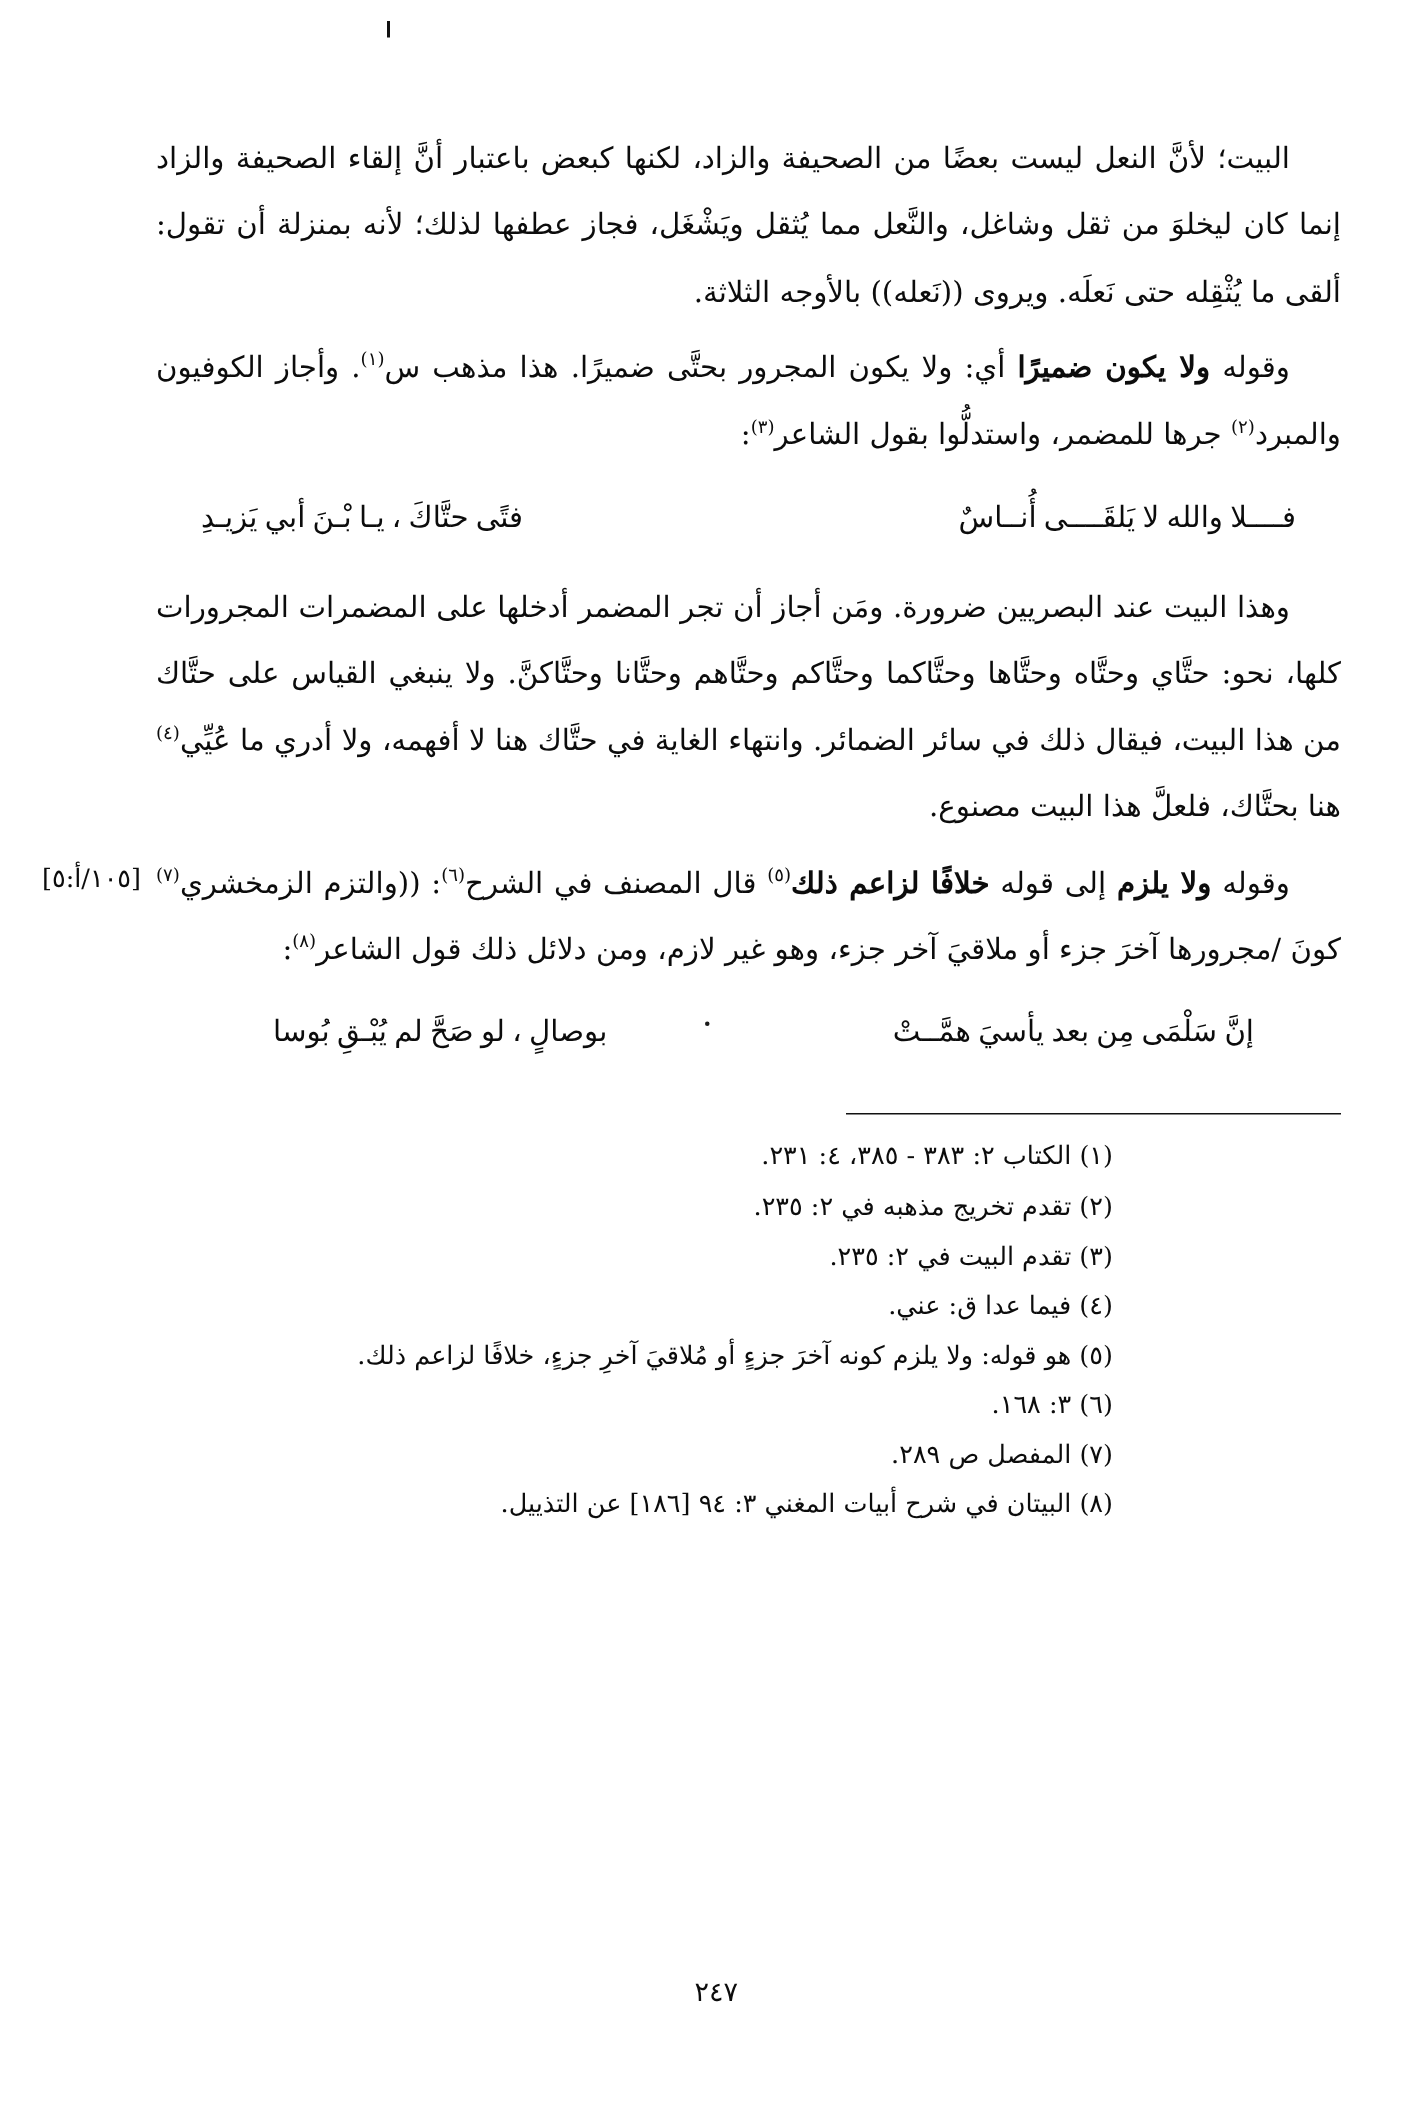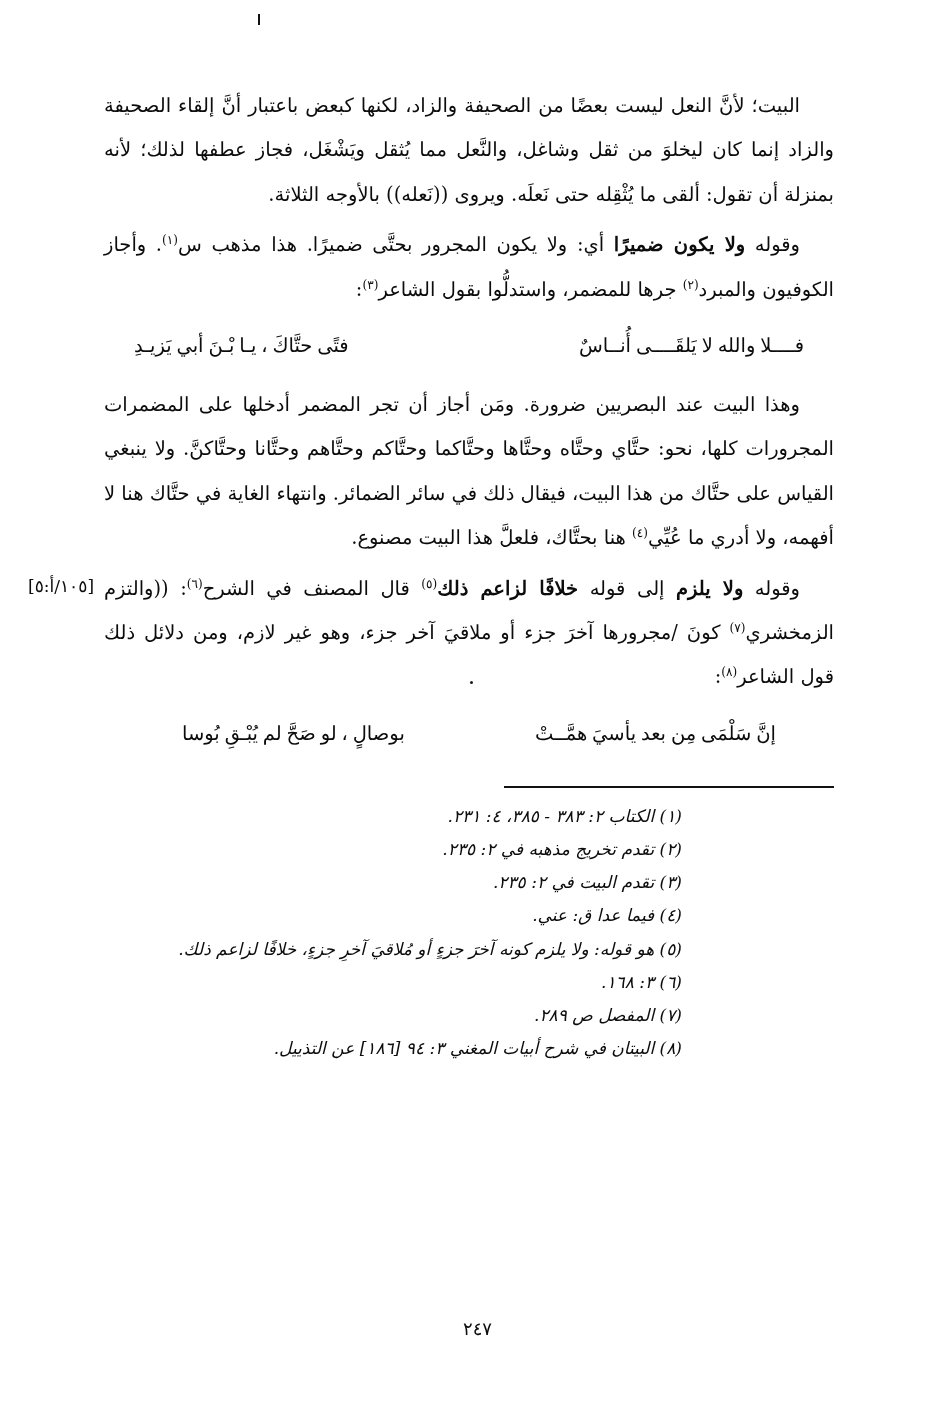--- a/index.html
+++ b/index.html
@@ -11,21 +11,21 @@
     width: 938px;
     height: 1405px;
     font-family: "DejaVu Serif", "Liberation Serif", serif;
     color: #0c0c0c;
     position: relative;
     overflow: hidden;
   }
   .page {
     position: absolute;
     inset: 0;
-    padding: 84px 104px 20px 104px;
+    padding: 84px 44px 20px 104px;
     box-sizing: border-box;
   }
   .top-tick {
     position: absolute;
     top: 14px;
     left: 258px;
     width: 2px;
     height: 11px;
     background: #111;
   }
@@ -100,21 +100,20 @@
   }
   .footnotes {
     direction: rtl;
     font-size: 17px;
     line-height: 1.95;
     text-align: right;
     padding-right: 152px;
   }
   .footnotes div {
     white-space: nowrap;
-    font-style: italic;
   }
   .page-number {
     position: absolute;
     bottom: 66px;
     left: 0;
     right: 0;
     text-align: center;
     font-size: 18px;
     letter-spacing: 1px;
     margin-left: 17px;

